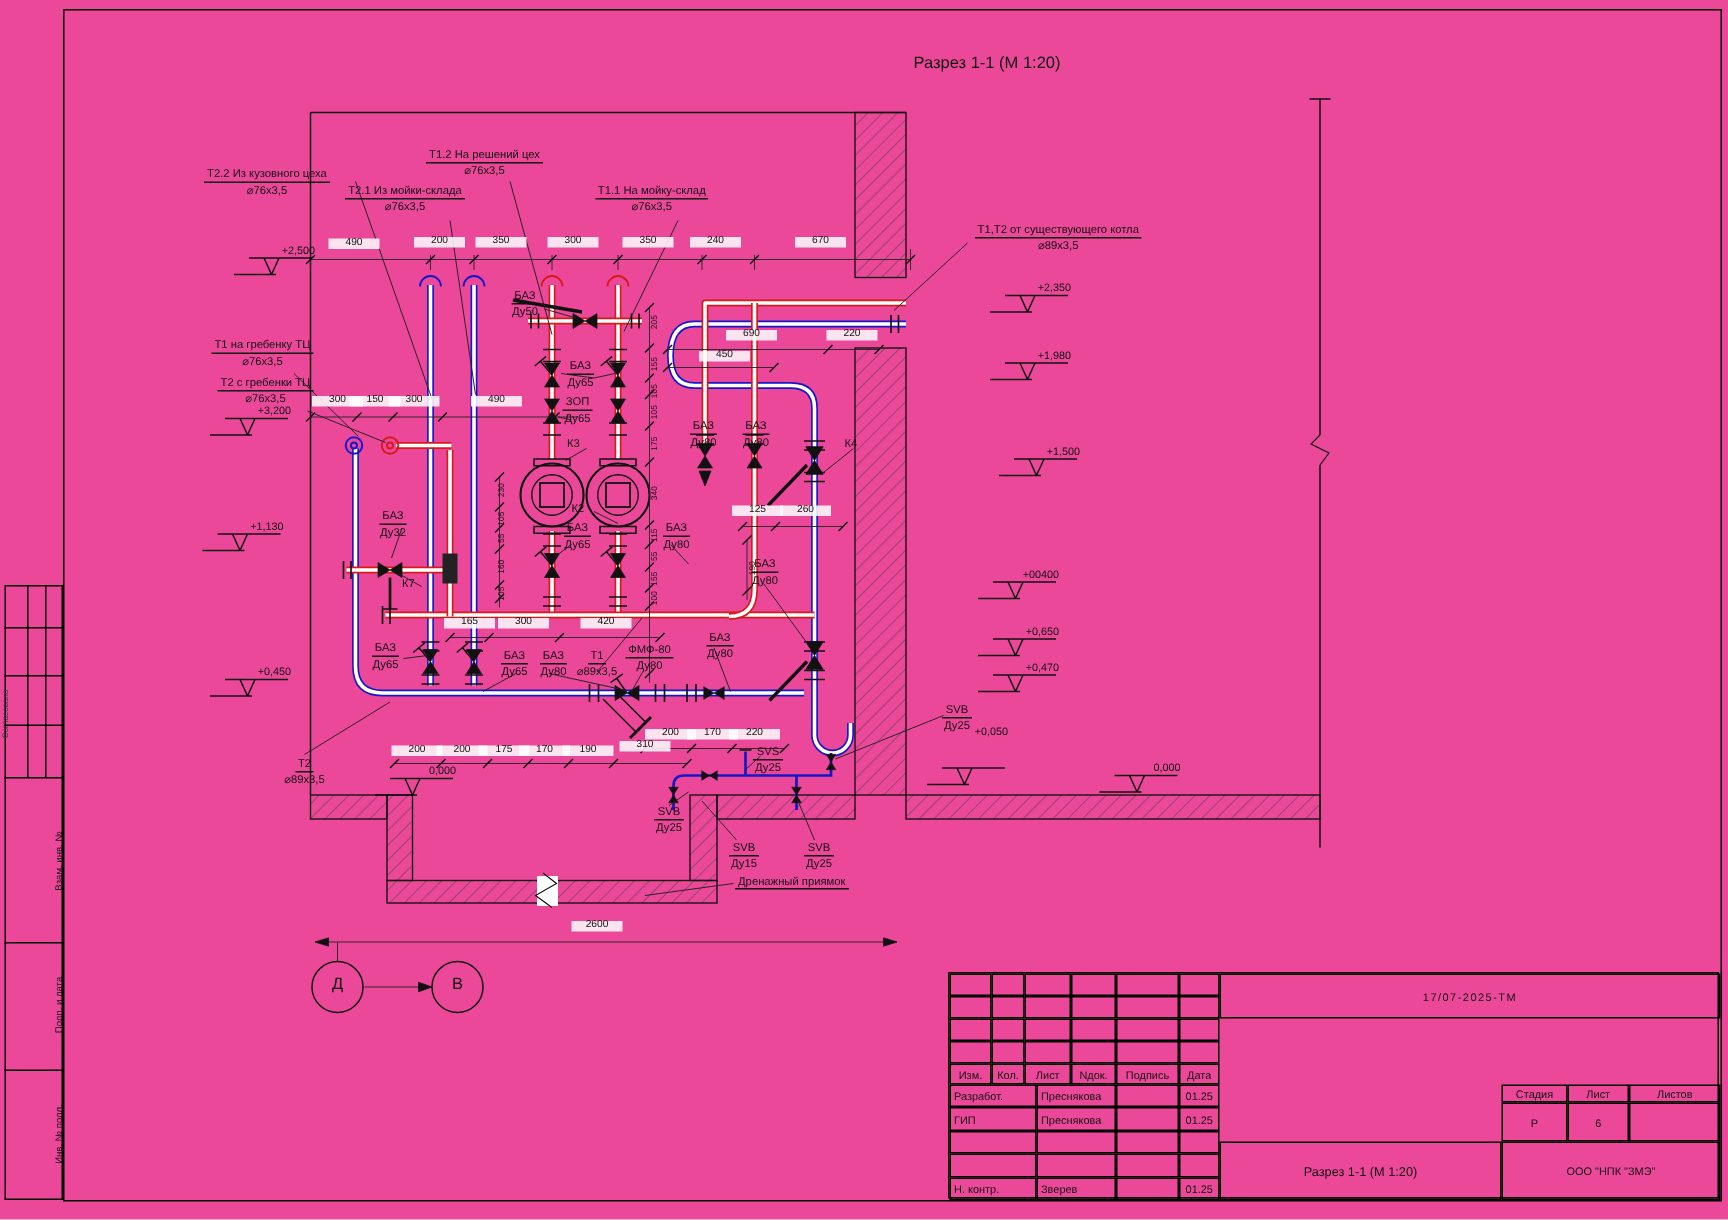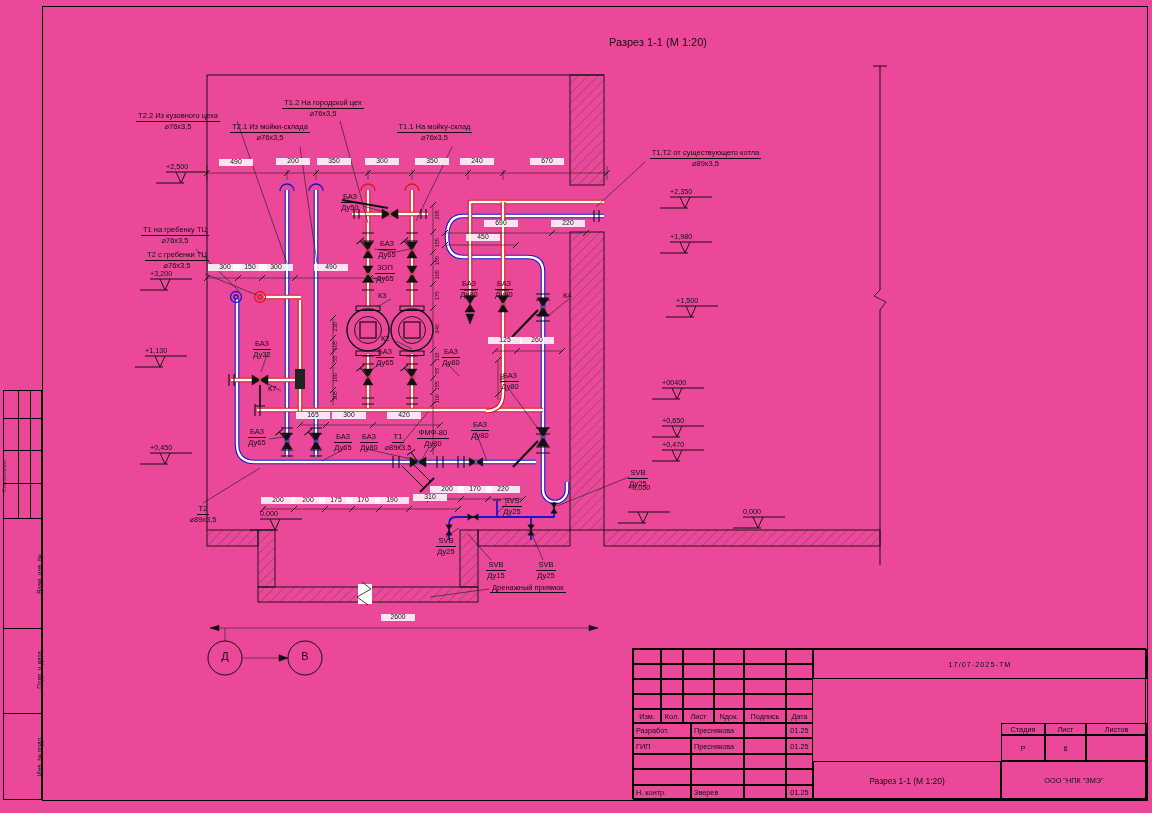--- a/index.html
+++ b/index.html
@@ -6,21 +6,21 @@
   #sheet{position:relative;width:1152px;height:813px;background:#ec4899;overflow:hidden;
          font-family:"Liberation Sans",sans-serif;color:#111;}
   .frame{position:absolute;border:1.6px solid #000;}
   .lbl{position:absolute;display:flex;flex-direction:column;align-items:center;
        font-size:7.5px;line-height:1.3;text-align:center;white-space:nowrap;}
   .lbl .u{border-bottom:0.9px solid #111;padding:0 2px;}
   .dim{position:absolute;width:34px;margin-left:-17px;text-align:center;font-size:6.8px;
        background:rgba(255,255,255,.85);line-height:1;}
   .vdim{position:absolute;width:24px;margin-left:-12px;margin-top:-4px;text-align:center;
         font-size:5.6px;transform:rotate(-90deg);line-height:1;}
-  .elev{position:absolute;width:44px;text-align:left;font-size:7.2px;line-height:1;}
+  .elev{position:absolute;width:44px;text-align:right;font-size:7.2px;line-height:1;}
   .tag{position:absolute;font-size:7.5px;}
   .viewtitle{position:absolute;left:583px;top:36px;width:150px;text-align:center;font-size:11px;}
   .drainlbl{position:absolute;left:490px;top:583px;font-size:7.5px;border-bottom:0.9px solid #111;padding:0 2px;}
   
   .tb{position:absolute;left:632px;top:648px;width:514px;height:151px;border:1.8px solid #000;box-sizing:border-box;}
   .tb .c{position:absolute;border:0.8px solid #000;box-sizing:border-box;font-size:7.3px;
          display:flex;align-items:center;justify-content:center;text-align:center;overflow:hidden;}
   .tb .lft{justify-content:flex-start;padding-left:2px;}
   .docnum{font-size:17px;letter-spacing:1px;}
   .desc{font-size:7.6px;line-height:1.3;padding:1px 3px;}
@@ -281,21 +281,21 @@
 
 <div class="lbl" style="left:118px;top:111px;width:120px">
       <span class="u">Т2.2 Из кузовного цеха</span>
       <span>⌀76х3,5</span>
     </div>
 <div class="lbl" style="left:215px;top:122px;width:110px">
       <span class="u">Т2.1 Из мойки-склада</span>
       <span>⌀76х3,5</span>
     </div>
 <div class="lbl" style="left:268px;top:98px;width:110px">
-      <span class="u">Т1.2 На городской цех</span>
+      <span class="u">Т1.2 На решений цех</span>
       <span>⌀76х3,5</span>
     </div>
 <div class="lbl" style="left:382px;top:122px;width:105px">
       <span class="u">Т1.1 На мойку-склад</span>
       <span>⌀76х3,5</span>
     </div>
 <div class="lbl" style="left:633px;top:148px;width:145px">
       <span class="u">Т1,Т2 от существующего котла</span>
       <span>⌀89х3,5</span>
     </div>

